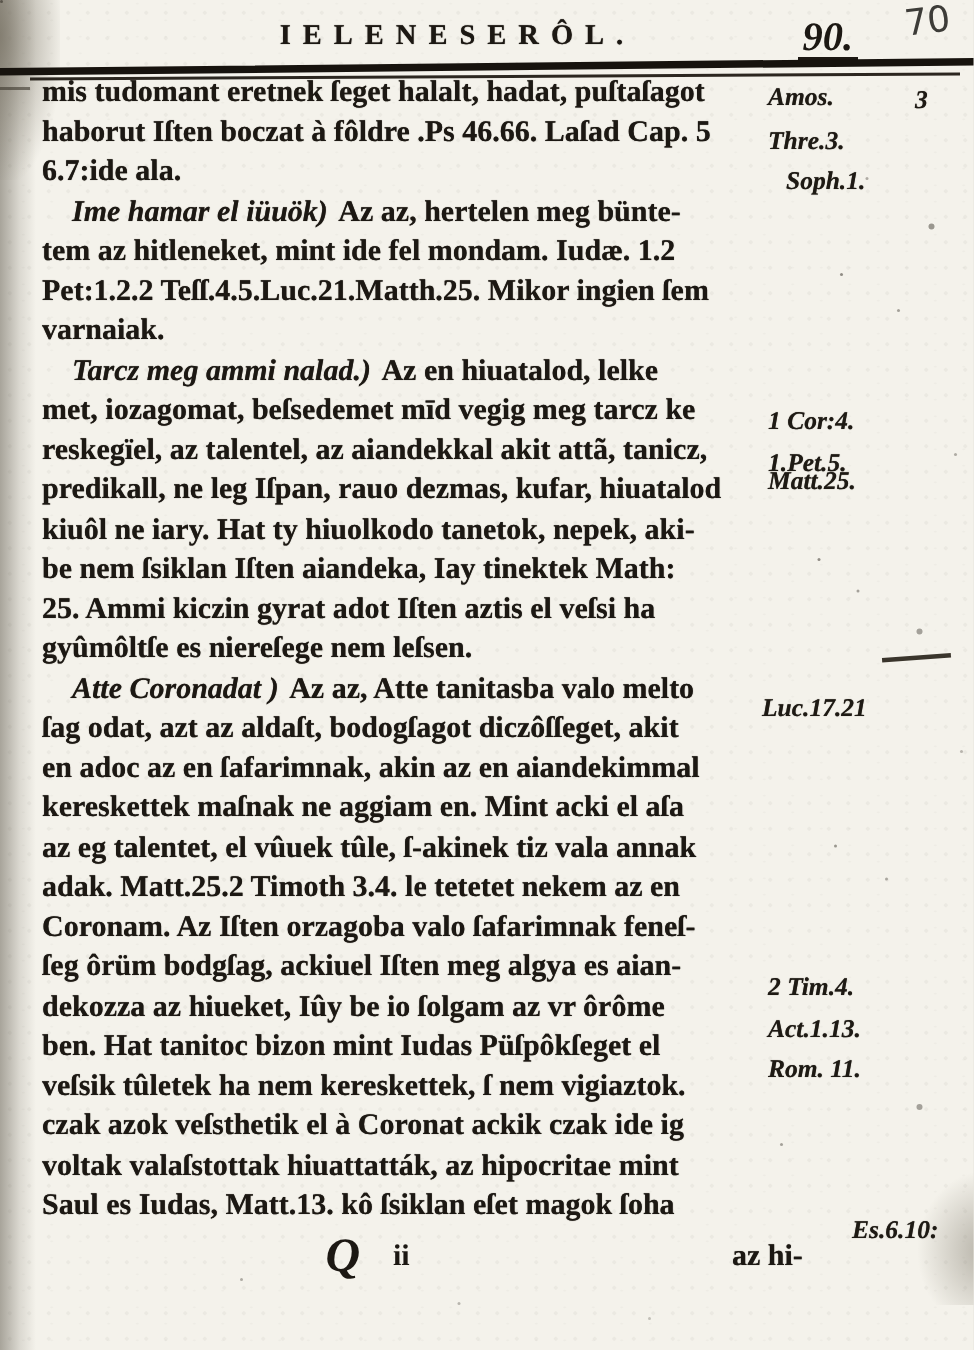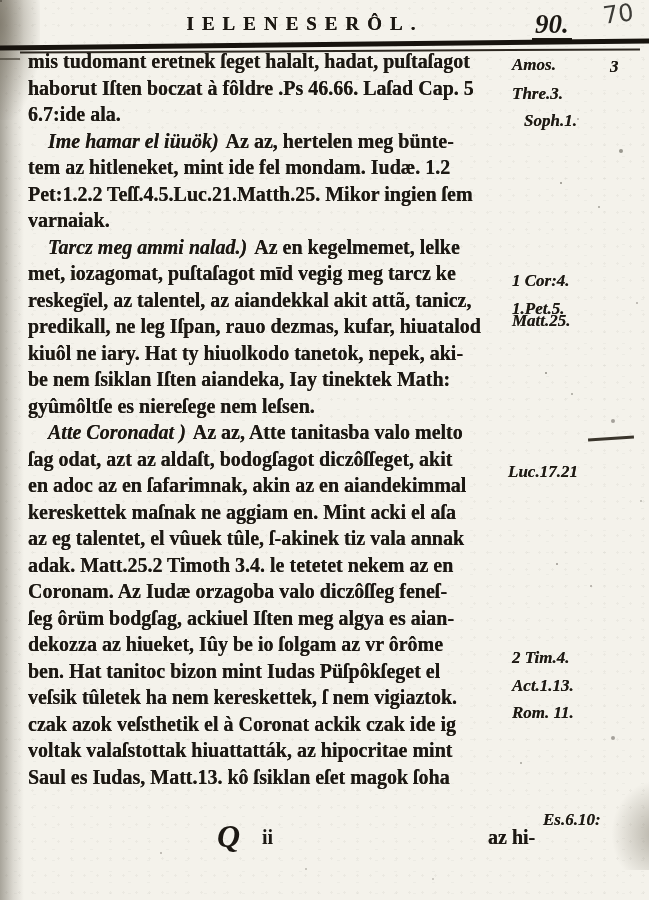--- a/index.html
+++ b/index.html
@@ -83,53 +83,54 @@
   <div class="rule-2"></div>
 
   <div class="text-block">
     <div class="line"><span class="lead"></span><span>mis tudomant eretnek ſeget halalt, hadat, puſtaſagot</span></div>
     <div class="line"><span class="lead"></span><span>haborut Iſten boczat à fôldre .Ps 46.66. Laſad Cap. 5</span></div>
     <div class="line"><span class="lead"></span><span>6.7:ide ala.</span></div>
     <div class="line indent"><span class="lead">Ime hamar el iüuök)</span><span>Az az, hertelen meg bünte-</span></div>
     <div class="line"><span class="lead"></span><span>tem az hitleneket, mint ide fel mondam. Iudæ. 1.2</span></div>
     <div class="line"><span class="lead"></span><span>Pet:1.2.2 Teſſ.4.5.Luc.21.Matth.25. Mikor ingien ſem</span></div>
     <div class="line"><span class="lead"></span><span>varnaiak.</span></div>
-    <div class="line indent"><span class="lead">Tarcz meg ammi nalad.)</span><span>Az en kegelmemet, lelke</span></div>
-    <div class="line"><span class="lead"></span><span>met, iozagomat, puſtaſagot mīd vegig meg tarcz ke</span></div>
+    <div class="line indent"><span class="lead">Tarcz meg ammi nalad.)</span><span>Az en hiuatalod, lelke</span></div>
+    <div class="line"><span class="lead"></span><span>met, iozagomat, beſsedemet mīd vegig meg tarcz ke</span></div>
     <div class="line"><span class="lead"></span><span>reskegïel, az talentel, az aiandekkal akit attã, tanicz,</span></div>
     <div class="line"><span class="lead"></span><span>predikall, ne leg Iſpan, rauo dezmas, kufar, hiuatalod</span></div>
     <div class="line"><span class="lead"></span><span>kiuôl ne iary. Hat ty hiuolkodo tanetok, nepek, aki-</span></div>
     <div class="line"><span class="lead"></span><span>be nem ſsiklan Iſten aiandeka, Iay tinektek Math:</span></div>
+    <div class="line"><span class="lead"></span><span>25. Ammi kiczin gyrat adot Iſten aztis el veſsi ha</span></div>
     <div class="line"><span class="lead"></span><span>gyûmôltſe es niereſege nem leſsen.</span></div>
     <div class="line indent"><span class="lead">Atte Coronadat )</span><span>Az az, Atte tanitasba valo melto</span></div>
     <div class="line"><span class="lead"></span><span>ſag odat, azt az aldaſt, bodogſagot diczôſſeget, akit</span></div>
     <div class="line"><span class="lead"></span><span>en adoc az en ſafarimnak, akin az en aiandekimmal</span></div>
     <div class="line"><span class="lead"></span><span>kereskettek maſnak ne aggiam en. Mint acki el aſa</span></div>
     <div class="line"><span class="lead"></span><span>az eg talentet, el vûuek tûle, ſ-akinek tiz vala annak</span></div>
     <div class="line"><span class="lead"></span><span>adak. Matt.25.2 Timoth 3.4. le tetetet nekem az en</span></div>
-    <div class="line"><span class="lead"></span><span>Coronam. Az Iudæ orzagoba valo diczôſſeg feneſ-</span></div>
+    <div class="line"><span class="lead"></span><span>Coronam. Az Iſten orzagoba valo ſafarimnak feneſ-</span></div>
     <div class="line"><span class="lead"></span><span>ſeg ôrüm bodgſag, ackiuel Iſten meg algya es aian-</span></div>
     <div class="line"><span class="lead"></span><span>dekozza az hiueket, Iûy be io ſolgam az vr ôrôme</span></div>
     <div class="line"><span class="lead"></span><span>ben. Hat tanitoc bizon mint Iudas Püſpôkſeget el</span></div>
     <div class="line"><span class="lead"></span><span>veſsik tûletek ha nem kereskettek, ſ nem vigiaztok.</span></div>
     <div class="line"><span class="lead"></span><span>czak azok veſsthetik el à Coronat ackik czak ide ig</span></div>
     <div class="line"><span class="lead"></span><span>voltak valaſstottak hiuattatták, az hipocritae mint</span></div>
     <div class="line"><span class="lead"></span><span>Saul es Iudas, Matt.13. kô ſsiklan eſet magok ſoha</span></div>
   </div>
 
   <span class="mnote" style="top:55px;">Amos.</span>
   <span class="mnote" style="top:57px;left:610px;">3</span>
   <span class="mnote" style="top:84px;">Thre.3.</span>
   <span class="mnote" style="top:111px;left:524px;">Soph.1.</span>
   <span class="mnote" style="top:271px;text-align:center;">1 Cor:4.</span>
   <span class="mnote" style="top:299px;">1.Pet.5.</span>
   <span class="mnote" style="top:311px;">Matt.25.</span>
   <span class="mnote" style="top:462px;left:508px;text-align:center;">Luc.17.21</span>
   <span class="mnote" style="top:648px;">2 Tim.4.</span>
   <span class="mnote" style="top:676px;font-style:italic;">Act.1.13.</span>
   <span class="mnote" style="top:703px;">Rom. 11.</span>
-  <span class="mnote" style="top:810px;left:543px;text-align:right;">Es.6.10:</span>
+  <span class="mnote" style="top:810px;left:568px;text-align:right;">Es.6.10:</span>
 
   <span class="sig-letter">Q</span>
   <span class="sig-iter">ii</span>
   <span class="catchword">az hi-</span>
 
 </div>
 
 </body></html>

